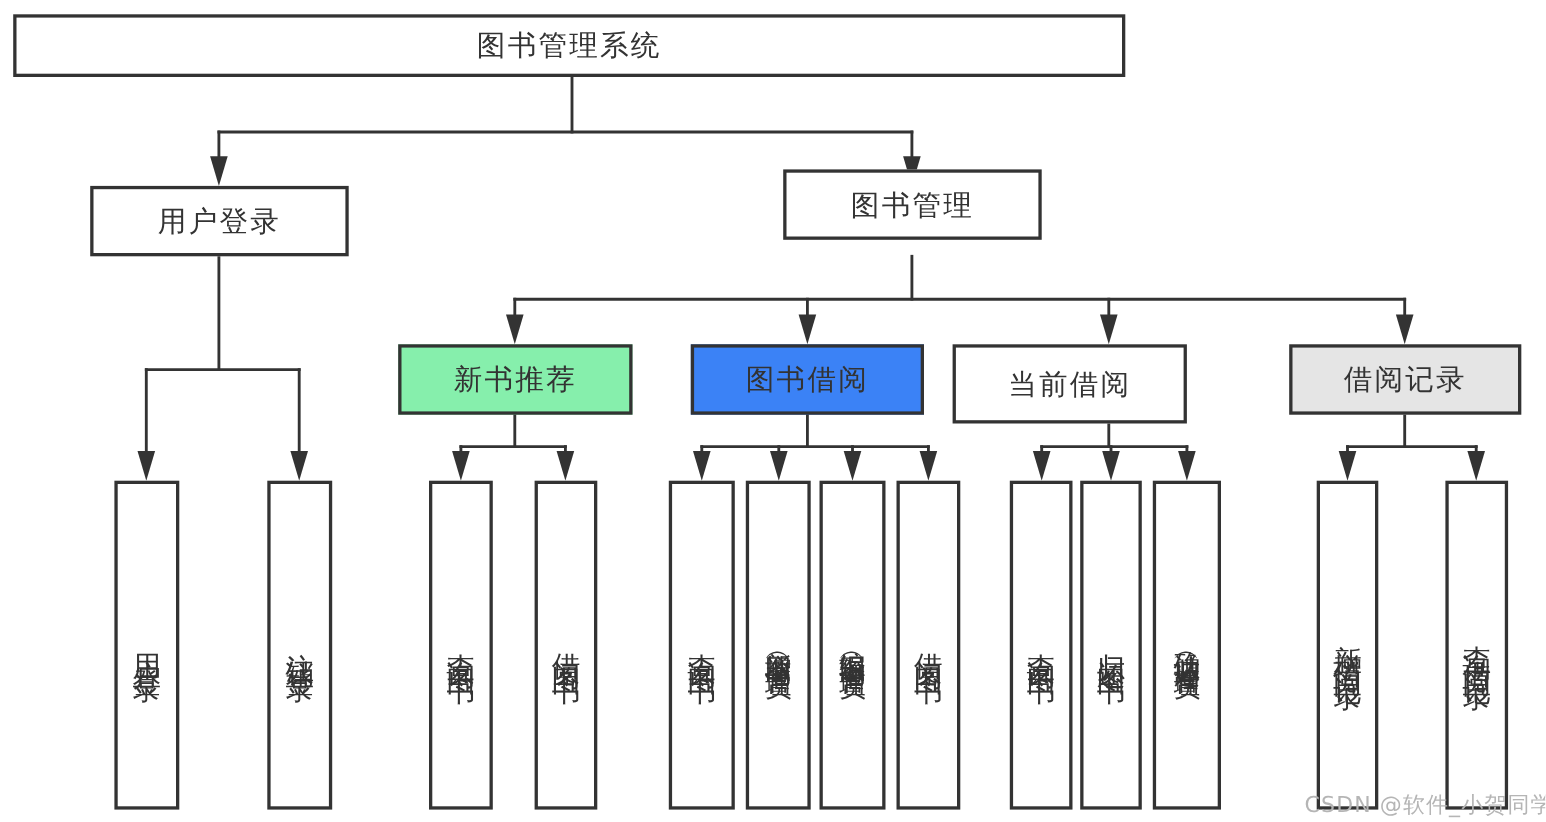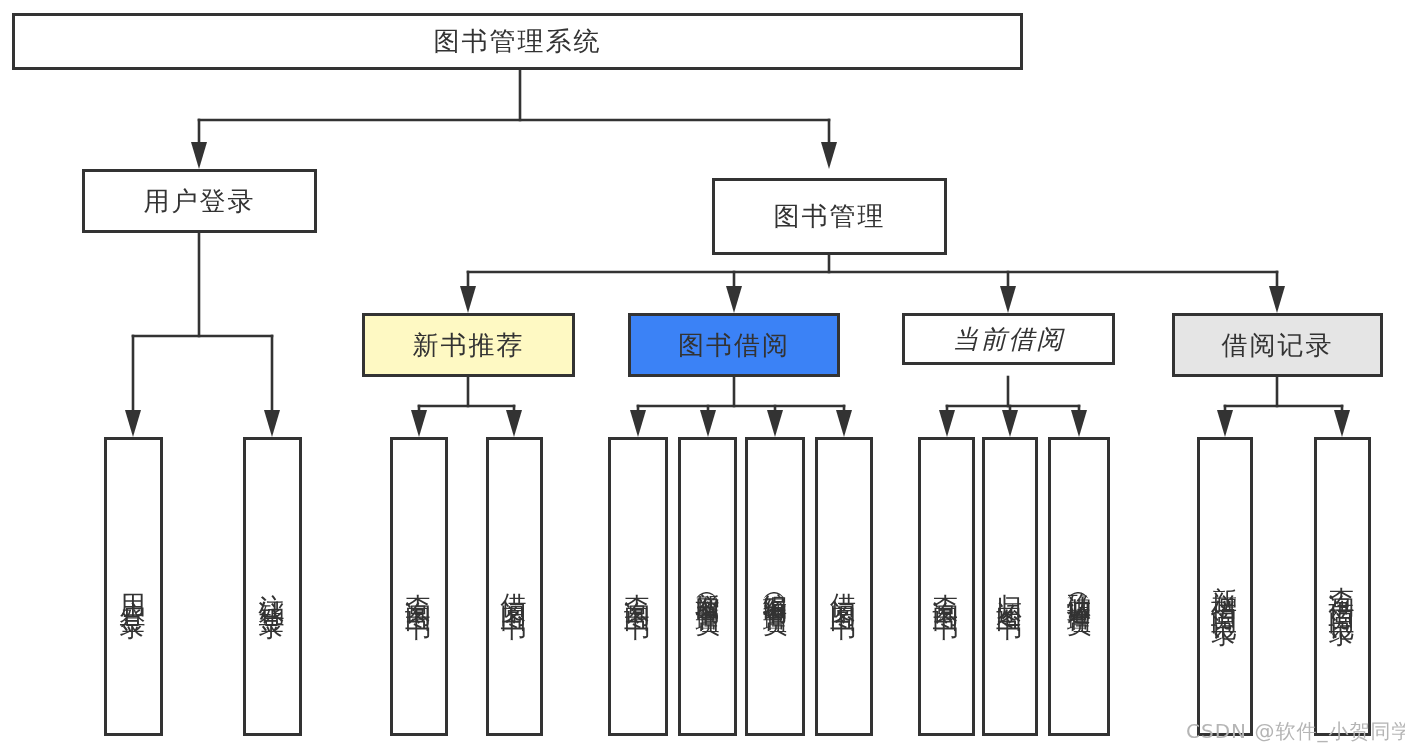--- a/index.html
+++ b/index.html
@@ -117,30 +117,30 @@
       <line x1="1342" y1="406" x2="1342" y2="417" stroke="#333333" stroke-width="2.6" stroke-linecap="square"></line>
       <polygon points="1334,410 1350,410 1342,437" fill="#333333"></polygon>
     </svg>
   <div id="nodes">
       <div class="node horiz" style="left: 12px; top: 13px; width: 1011px; height: 57px; border-color: rgb(51, 51, 51); background: rgb(255, 255, 255);">
         <span class="label" style="color: rgb(51, 51, 51);">图书管理系统</span>
       </div>
       <div class="node horiz" style="left: 82px; top: 169px; width: 235px; height: 64px; border-color: rgb(51, 51, 51); background: rgb(255, 255, 255);">
         <span class="label" style="color: rgb(51, 51, 51);">用户登录</span>
       </div>
-      <div class="node horiz" style="left: 712px; top: 178px; width: 235px; height: 77px; border-color: rgb(51, 51, 51); background: rgb(255, 255, 255);">
+      <div class="node horiz" style="left: 712px; top: 154px; width: 235px; height: 64px; border-color: rgb(51, 51, 51); background: rgb(255, 255, 255);">
         <span class="label" style="color: rgb(51, 51, 51);">图书管理</span>
       </div>
-      <div class="node horiz" style="left: 362px; top: 313px; width: 213px; height: 64px; border-color: rgb(51, 51, 51); background: #fef9c3;">
+      <div class="node horiz" style="left: 362px; top: 313px; width: 213px; height: 64px; border-color: rgb(51, 51, 51); background: #86efac;">
         <span class="label" style="color: rgb(51, 51, 51);">新书推荐</span>
       </div>
       <div class="node horiz" style="left: 628px; top: 313px; width: 212px; height: 64px; border-color: rgb(51, 51, 51); background: #3b82f6;">
         <span class="label" style="color: rgb(51, 51, 51);">图书借阅</span>
       </div>
-      <div class="node horiz" style="left: 902px; top: 313px; width: 213px; height: 52px; border-color: rgb(51, 51, 51); background: rgb(255, 255, 255); font-style: italic;">
+      <div class="node horiz" style="left: 866px; top: 313px; width: 213px; height: 72px; border-color: rgb(51, 51, 51); background: rgb(255, 255, 255);">
         <span class="label" style="color: rgb(51, 51, 51);">当前借阅</span>
       </div>
       <div class="node horiz" style="left: 1172px; top: 313px; width: 211px; height: 64px; border-color: rgb(51, 51, 51); background: #e5e5e5;">
         <span class="label" style="color: rgb(51, 51, 51);">借阅记录</span>
       </div>
       <div class="node vert" style="left: 104px; top: 437px; width: 59px; height: 299px; border-color: rgb(51, 51, 51); background: rgb(255, 255, 255);">
         <span class="label" style="color: rgb(51, 51, 51);">用户登录</span>
       </div>
       <div class="node vert" style="left: 243px; top: 437px; width: 59px; height: 299px; border-color: rgb(51, 51, 51); background: rgb(255, 255, 255);">
         <span class="label" style="color: rgb(51, 51, 51);">注销登录</span>

